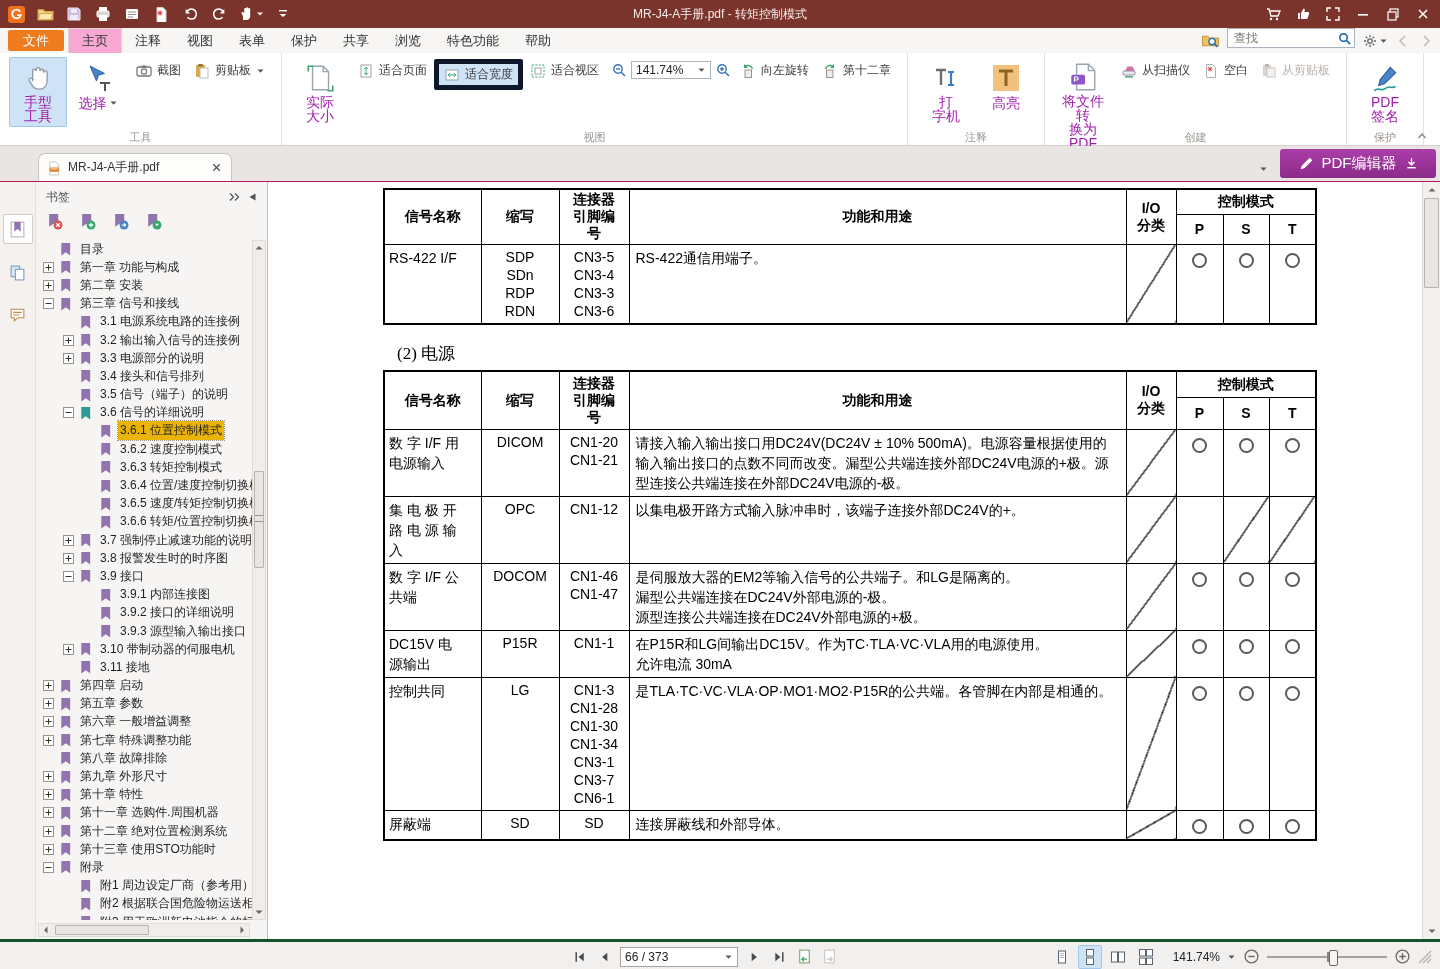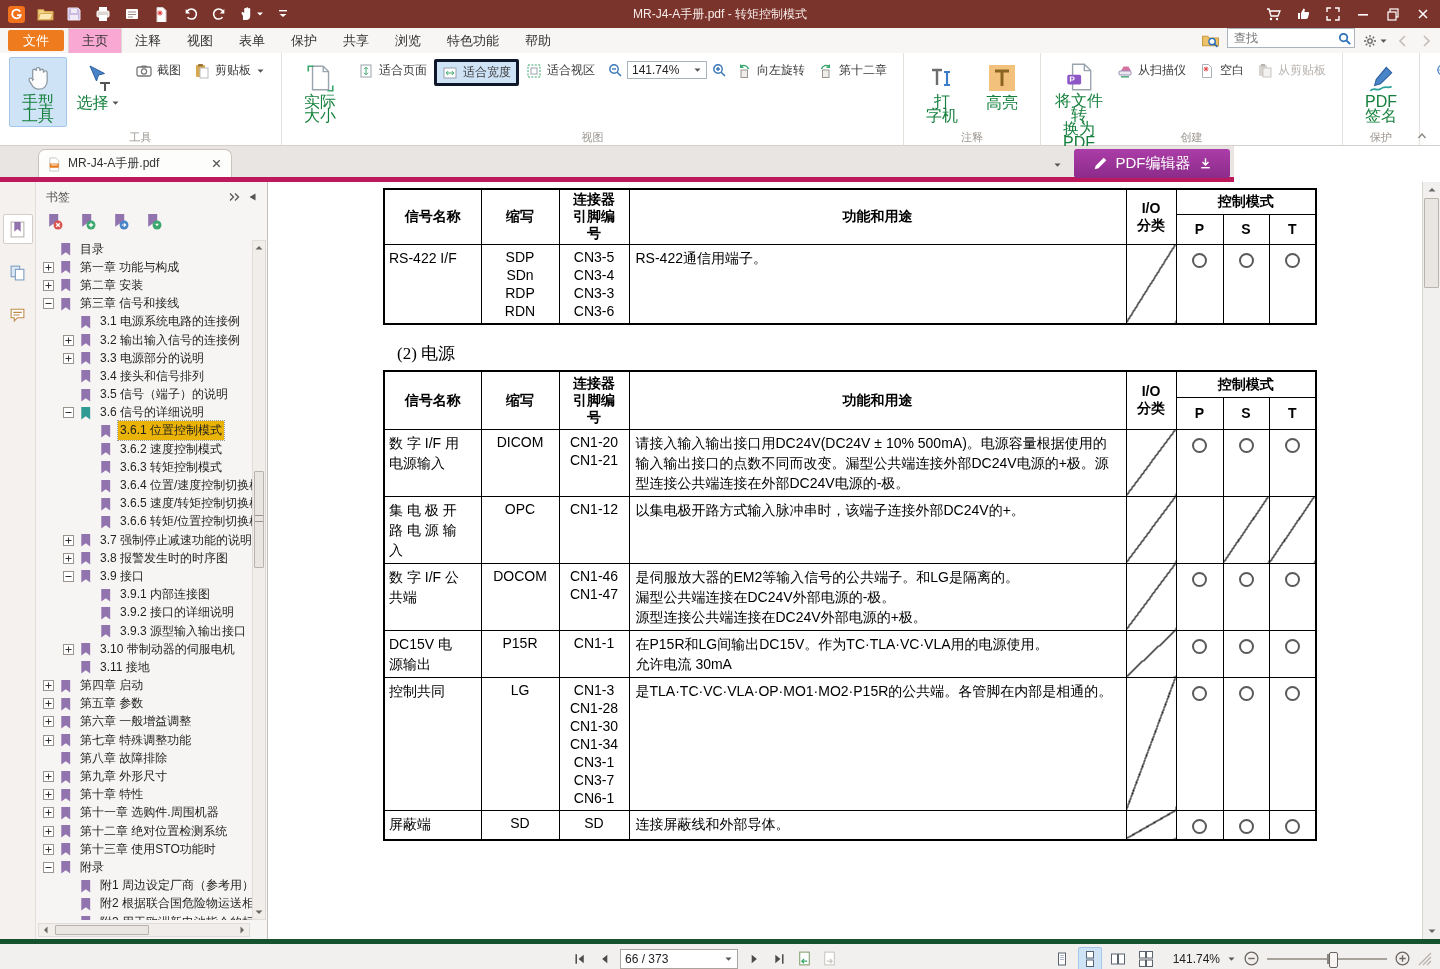--- a/index.html
+++ b/index.html
@@ -29,34 +29,34 @@
   .mini-btn{display:flex;align-items:center;gap:1px}
 
   
   .ribbon{position:absolute;left:0;top:53px;width:1440px;height:93px;background:#fff;
           border-bottom:1px solid #d5d0cb;display:flex;box-sizing:border-box}
   .rb-group{position:relative;display:flex;align-items:flex-start;padding:4px 8px 15px 8px;border-right:1px solid #e4e0dc}
   .rb-label{position:absolute;bottom:0;left:0;right:0;text-align:center;font-size:11px;color:#9a948e}
   .rb-big{display:flex;flex-direction:column;align-items:center;width:58px;height:70px;box-sizing:border-box;
           padding:3px 1px;margin:0 1px;border-radius:2px;border:1px solid transparent}
   .rb-big .bic{height:34px;display:flex;align-items:center}
-  .rb-big .blb{font-size:16px;color:#15803d;text-align:center;white-space:pre-line;line-height:14px;margin-top:1px;display:flex;align-items:center;gap:2px}
+  .rb-big .blb{font-size:14px;color:#a21caf;text-align:center;white-space:pre-line;line-height:14px;margin-top:1px;display:flex;align-items:center;gap:2px}
   .rb-big.sel{background:#cfe3f6;border:1px solid #a3c7ea}
   .rb-col{display:flex;gap:1px;padding-top:2px;margin:0 2px}
   .rb-small{display:flex;align-items:center;gap:5px;height:21px;padding:0 5px;border-radius:2px;
             font-size:12px;color:#3a3a3a;border:1px solid transparent;white-space:nowrap}
-  .rb-small.sel{background:#cfe3f6;border:3px solid #0f172a}
+  .rb-small.sel{background:#cfe3f6;border:5px solid #0f172a}
   .rb-small.dis{color:#b8b2ad}
   .zoom-row{display:flex;align-items:center;gap:4px;height:21px;padding:0 2px}
   .zoom-combo{width:80px;height:18px;border:1px solid #a9b4be;background:#fff;font-size:12px;color:#222;
               display:flex;align-items:center;justify-content:space-between;padding:0 4px;box-sizing:border-box}
   .ribbon-collapse{position:absolute;left:1412px;top:128px;width:20px;height:16px;display:flex;align-items:center;justify-content:center}
 
   
-  .tabbar{position:absolute;left:0;top:146px;width:1234px;height:36px;background:#e9e5e2;border-bottom:5px solid #be185d;box-sizing:border-box}
+  .tabbar{position:absolute;left:0;top:146px;width:1440px;height:36px;background:#e9e5e2;border-bottom:1px solid #be185d;box-sizing:border-box}
   .doc-tab{position:absolute;left:38px;bottom:0;width:194px;height:28px;background:#fdfdfc;border:1px solid #c9c3bd;border-bottom:none;
            border-radius:7px 7px 0 0;display:flex;align-items:center;padding:0 8px;gap:6px;box-sizing:border-box}
   .doc-tab .t{font-size:12px;color:#333;flex:1;white-space:nowrap;overflow:hidden}
   .tab-caret{position:absolute;right:172px;bottom:8px}
   .editor-btn{position:absolute;right:4px;top:3px;width:156px;height:29px;border-radius:3px;
               background:linear-gradient(#ab3da8,#8c2b8a);color:#fff;font-size:15px;
               display:flex;align-items:center;justify-content:center;gap:7px}
 
   
   .sidebar-strip{position:absolute;left:0;top:182px;width:36px;height:757px;background:#f4f1ef;border-right:1px solid #e2ded9;box-sizing:border-box}
@@ -94,21 +94,21 @@
   .c-name{font-size:14px;padding:3px 4px;white-space:pre-line;line-height:20px;color:#000}
   .c-abbr,.c-pins{font-size:14px;text-align:center;padding:3px 1px;white-space:pre-line;line-height:18px;color:#000}
   .c-desc{font-size:14px;padding:3px 6px;line-height:20px;white-space:pre-line;word-break:break-all;color:#000}
   .diag{background-image:linear-gradient(to bottom right,transparent calc(50% - 0.7px),#222 calc(50% - 0.7px),#222 calc(50% + 0.7px),transparent calc(50% + 0.7px))}
   .c-mode{text-align:center;padding-top:8px}
   .circle{display:inline-block;width:11px;height:11px;border:2px solid #5a5a5a;border-radius:50%}
   .pdf-heading{position:absolute;left:129px;top:160px;font-size:17px;color:#000;font-family:"Liberation Serif",serif}
   .doc-vscroll{position:absolute;left:1422px;top:182px;width:18px;height:757px;background:#f2f0ee;border-left:1px solid #d8d4d0;box-sizing:border-box}
 
   
-  .statusbar{position:absolute;left:0;top:939px;width:1440px;height:30px;background:#f2f0ee;border-top:5px solid #14532d;box-sizing:border-box}
+  .statusbar{position:absolute;left:0;top:939px;width:1440px;height:30px;background:#f2f0ee;border-top:3px solid #14532d;box-sizing:border-box}
   .sb-nav{position:absolute;left:570px;top:0;height:29px;display:flex;align-items:center;gap:7px}
   .nav-btn{width:18px;height:20px;display:flex;align-items:center;justify-content:center}
   .page-combo{width:118px;height:20px;background:#fff;border:1px solid #a9a49e;display:flex;align-items:center;
               justify-content:space-between;font-size:12px;color:#222;padding:0 4px;box-sizing:border-box}
   .sb-right{position:absolute;right:8px;top:0;height:29px;display:flex;align-items:center;gap:7px}
   .layout-btn{width:22px;height:22px;display:flex;align-items:center;justify-content:center;border:1px solid transparent;border-radius:2px}
   .layout-btn.sel{background:#cfe3f6;border:1px solid #a3c7ea}
   .sb-zoom-text{font-size:12px;color:#222;margin-left:8px}
   .zoom-slider{width:120px;height:20px;position:relative}
   .zs-track{position:absolute;left:0;right:0;top:9px;height:2px;background:#a8a29c}

